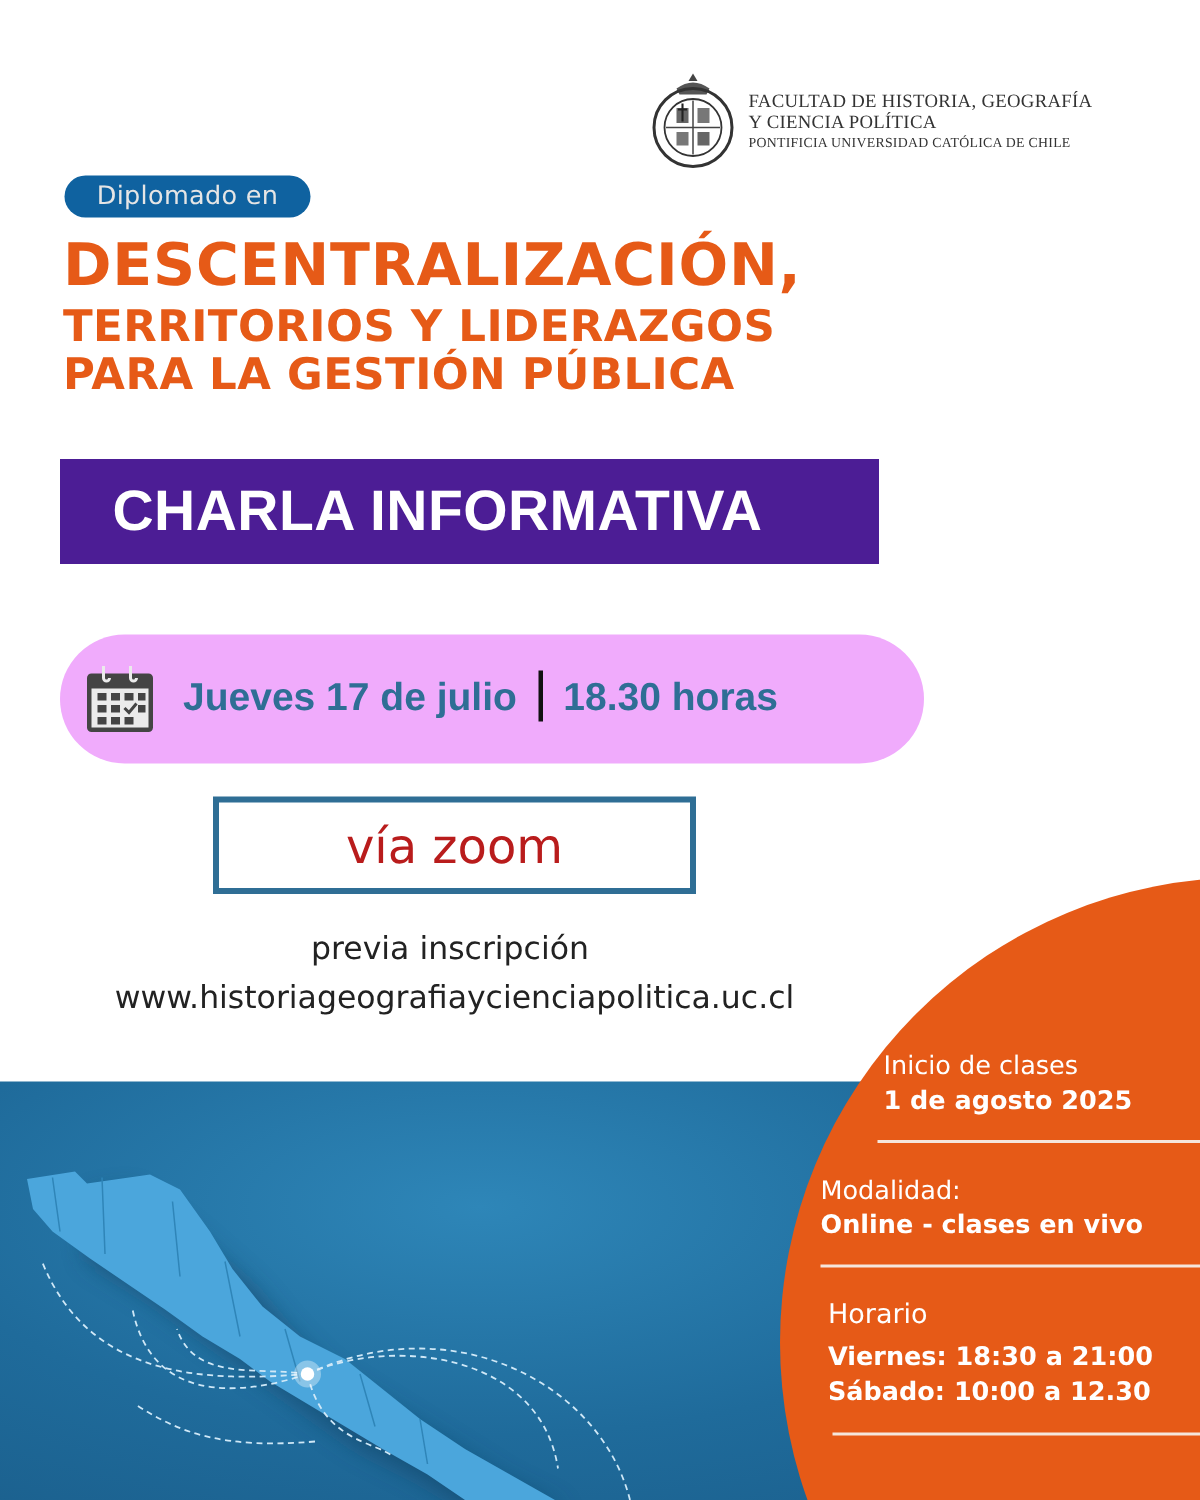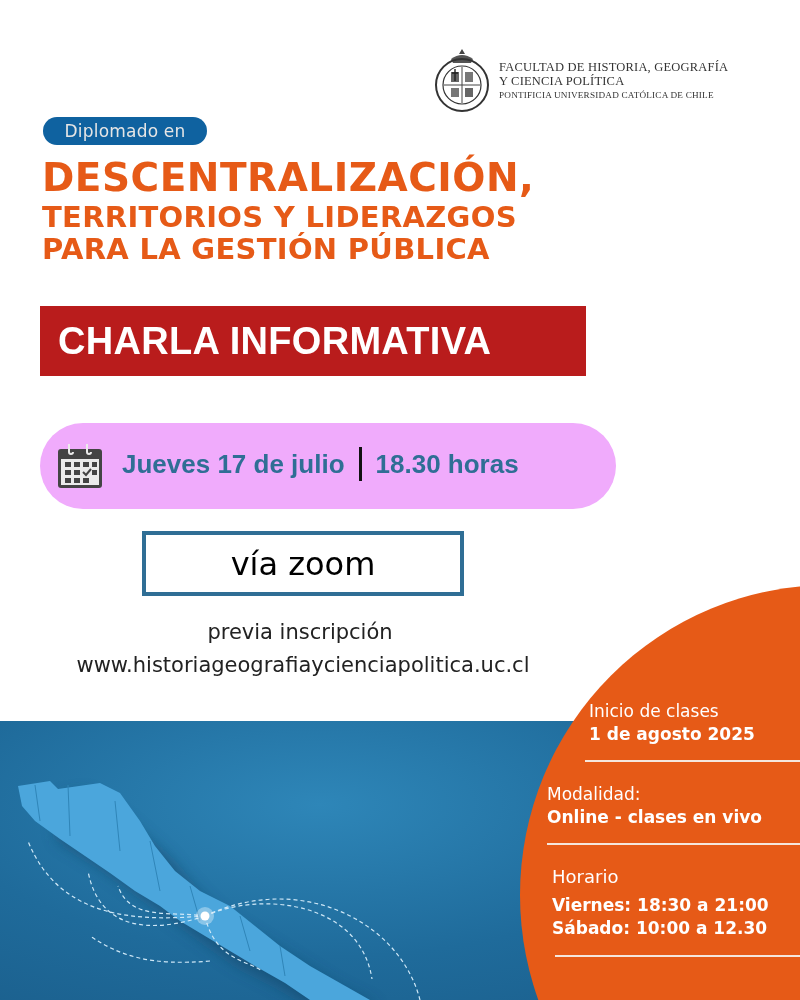--- a/index.html
+++ b/index.html
@@ -20,34 +20,34 @@
           border-radius: 14px; color: #e5e5e5; font-size: 17px; display: flex; align-items: center; justify-content: center;
           font-family: "DejaVu Sans", sans-serif; letter-spacing: 0.2px; }
 
   
   .title { position: absolute; left: 42px; top: 158px; color: #e65a17; font-family: "DejaVu Sans", sans-serif; font-weight: bold; line-height: 1; }
   .title .t1 { font-size: 39px; letter-spacing: 0.5px; transform: scaleX(1.0); transform-origin: left; white-space: nowrap; }
   .title .t2 { font-size: 29px; margin-top: 6px; white-space: nowrap; letter-spacing: 0.3px; }
   .title .t3 { font-size: 29px; margin-top: 3px; white-space: nowrap; letter-spacing: 0.3px; }
 
   
-  .charla { position: absolute; left: 40px; top: 306px; width: 546px; height: 70px; background: #b91c1c;
-            color: #fff; font-weight: bold; font-size: 38px; display: flex; align-items: center; padding-left: 18px;
+  .charla { position: absolute; left: 40px; top: 306px; width: 546px; height: 70px; background: #4c1d95;
+            color: #fff; font-weight: bold; font-size: 38px; display: flex; align-items: center; padding-left: 35px;
             letter-spacing: 0.3px; font-family: "Liberation Sans", sans-serif; }
 
   
   .date-pill { position: absolute; left: 40px; top: 423px; width: 576px; height: 86px; background: #f0abfc;
                border-radius: 43px; display: flex; align-items: center; padding-left: 16px; }
   .cal-icon { width: 48px; height: 48px; }
   .date-text { margin-left: 18px; color: #2f6e95; font-weight: bold; font-size: 26px; font-family: "Liberation Sans", sans-serif; white-space: nowrap; }
   .sep { display: inline-block; width: 3px; height: 34px; background: #111; margin: 0 14px; vertical-align: middle; position: relative; top: -2px; }
 
   
   .zoom-box { position: absolute; left: 142px; top: 531px; width: 322px; height: 65px; border: 4px solid #2f6e95;
-              display: flex; align-items: center; justify-content: center; color: #000000; font-size: 32px;
+              display: flex; align-items: center; justify-content: center; color: #b91c1c; font-size: 32px;
               font-family: "DejaVu Sans", sans-serif; background: #fff; }
 
   .previa { position: absolute; left: 0; width: 600px; top: 620px; text-align: center; font-size: 21px; color: #222; font-family: "DejaVu Sans", sans-serif; }
   .url { position: absolute; left: 0; width: 606px; top: 653px; text-align: center; font-size: 21px; color: #222; font-family: "DejaVu Sans", sans-serif; }
 
   
   .map-area { position: absolute; left: 0; top: 721px; width: 800px; height: 279px;
               background: radial-gradient(ellipse at 40% 30%, #2e86b8 0%, #1f6b9b 55%, #1a5d8a 100%); overflow: hidden; }
   .map-area svg { position: absolute; left: 0; top: 0; }
 

